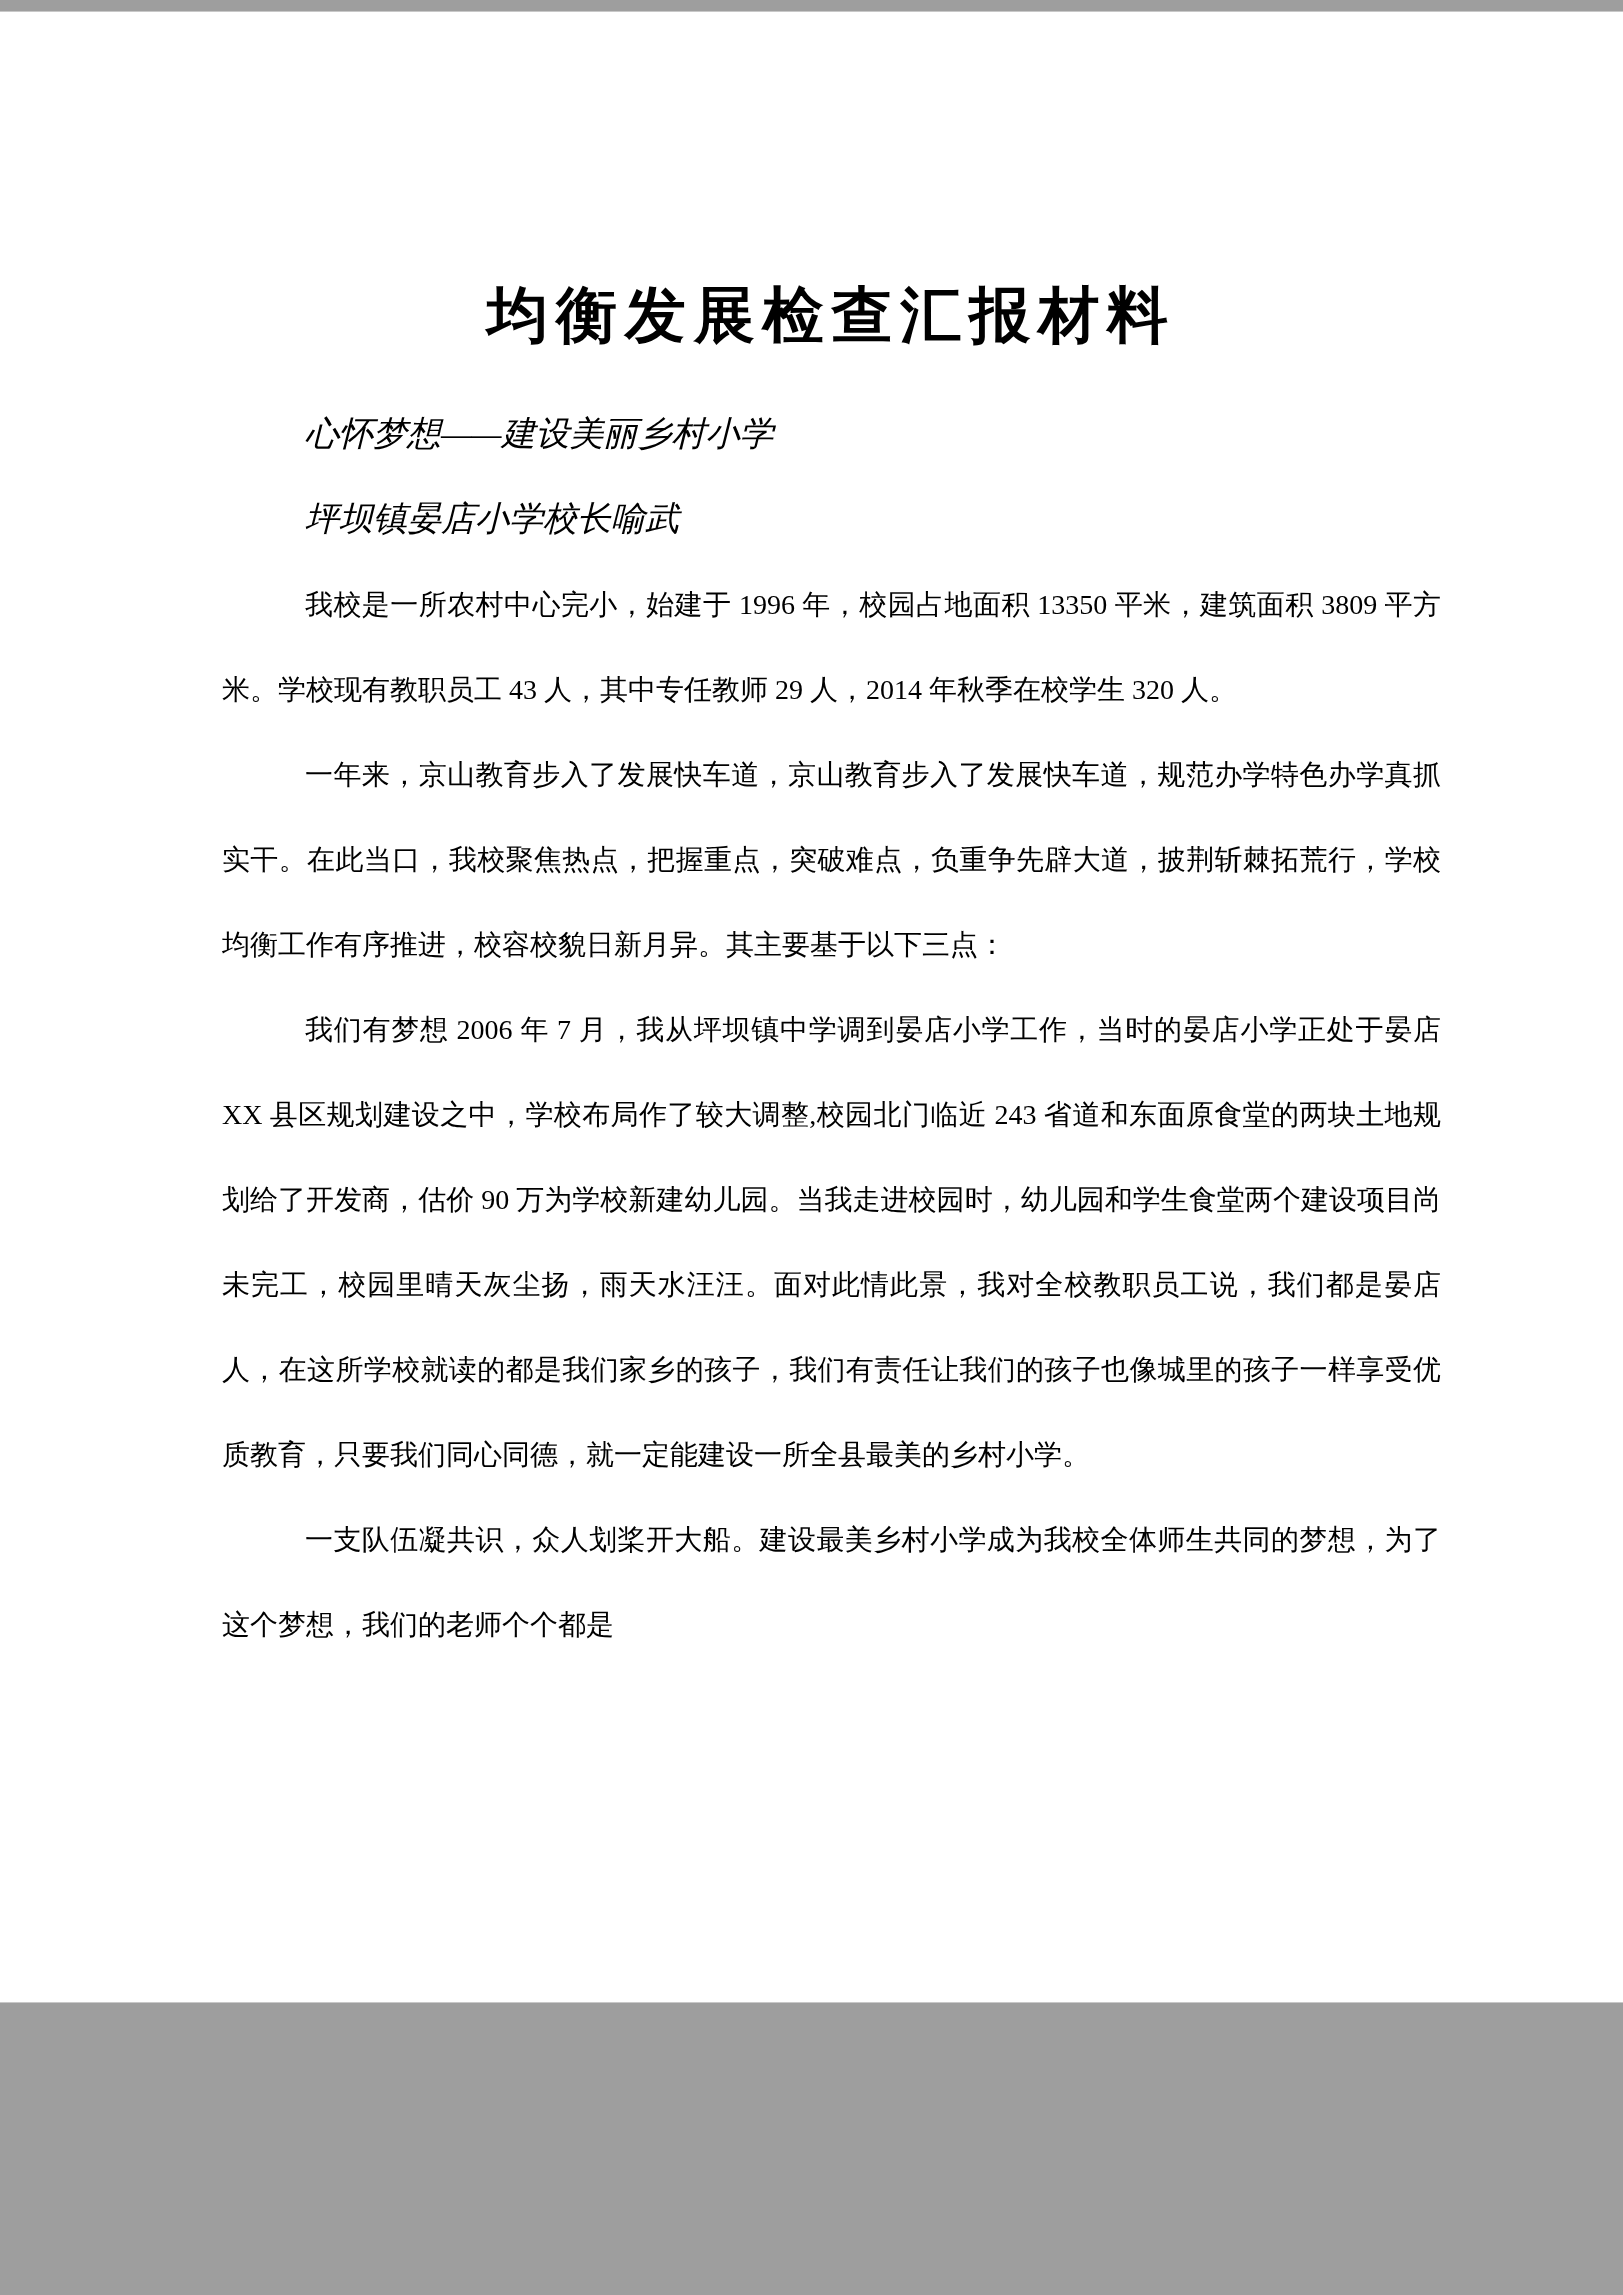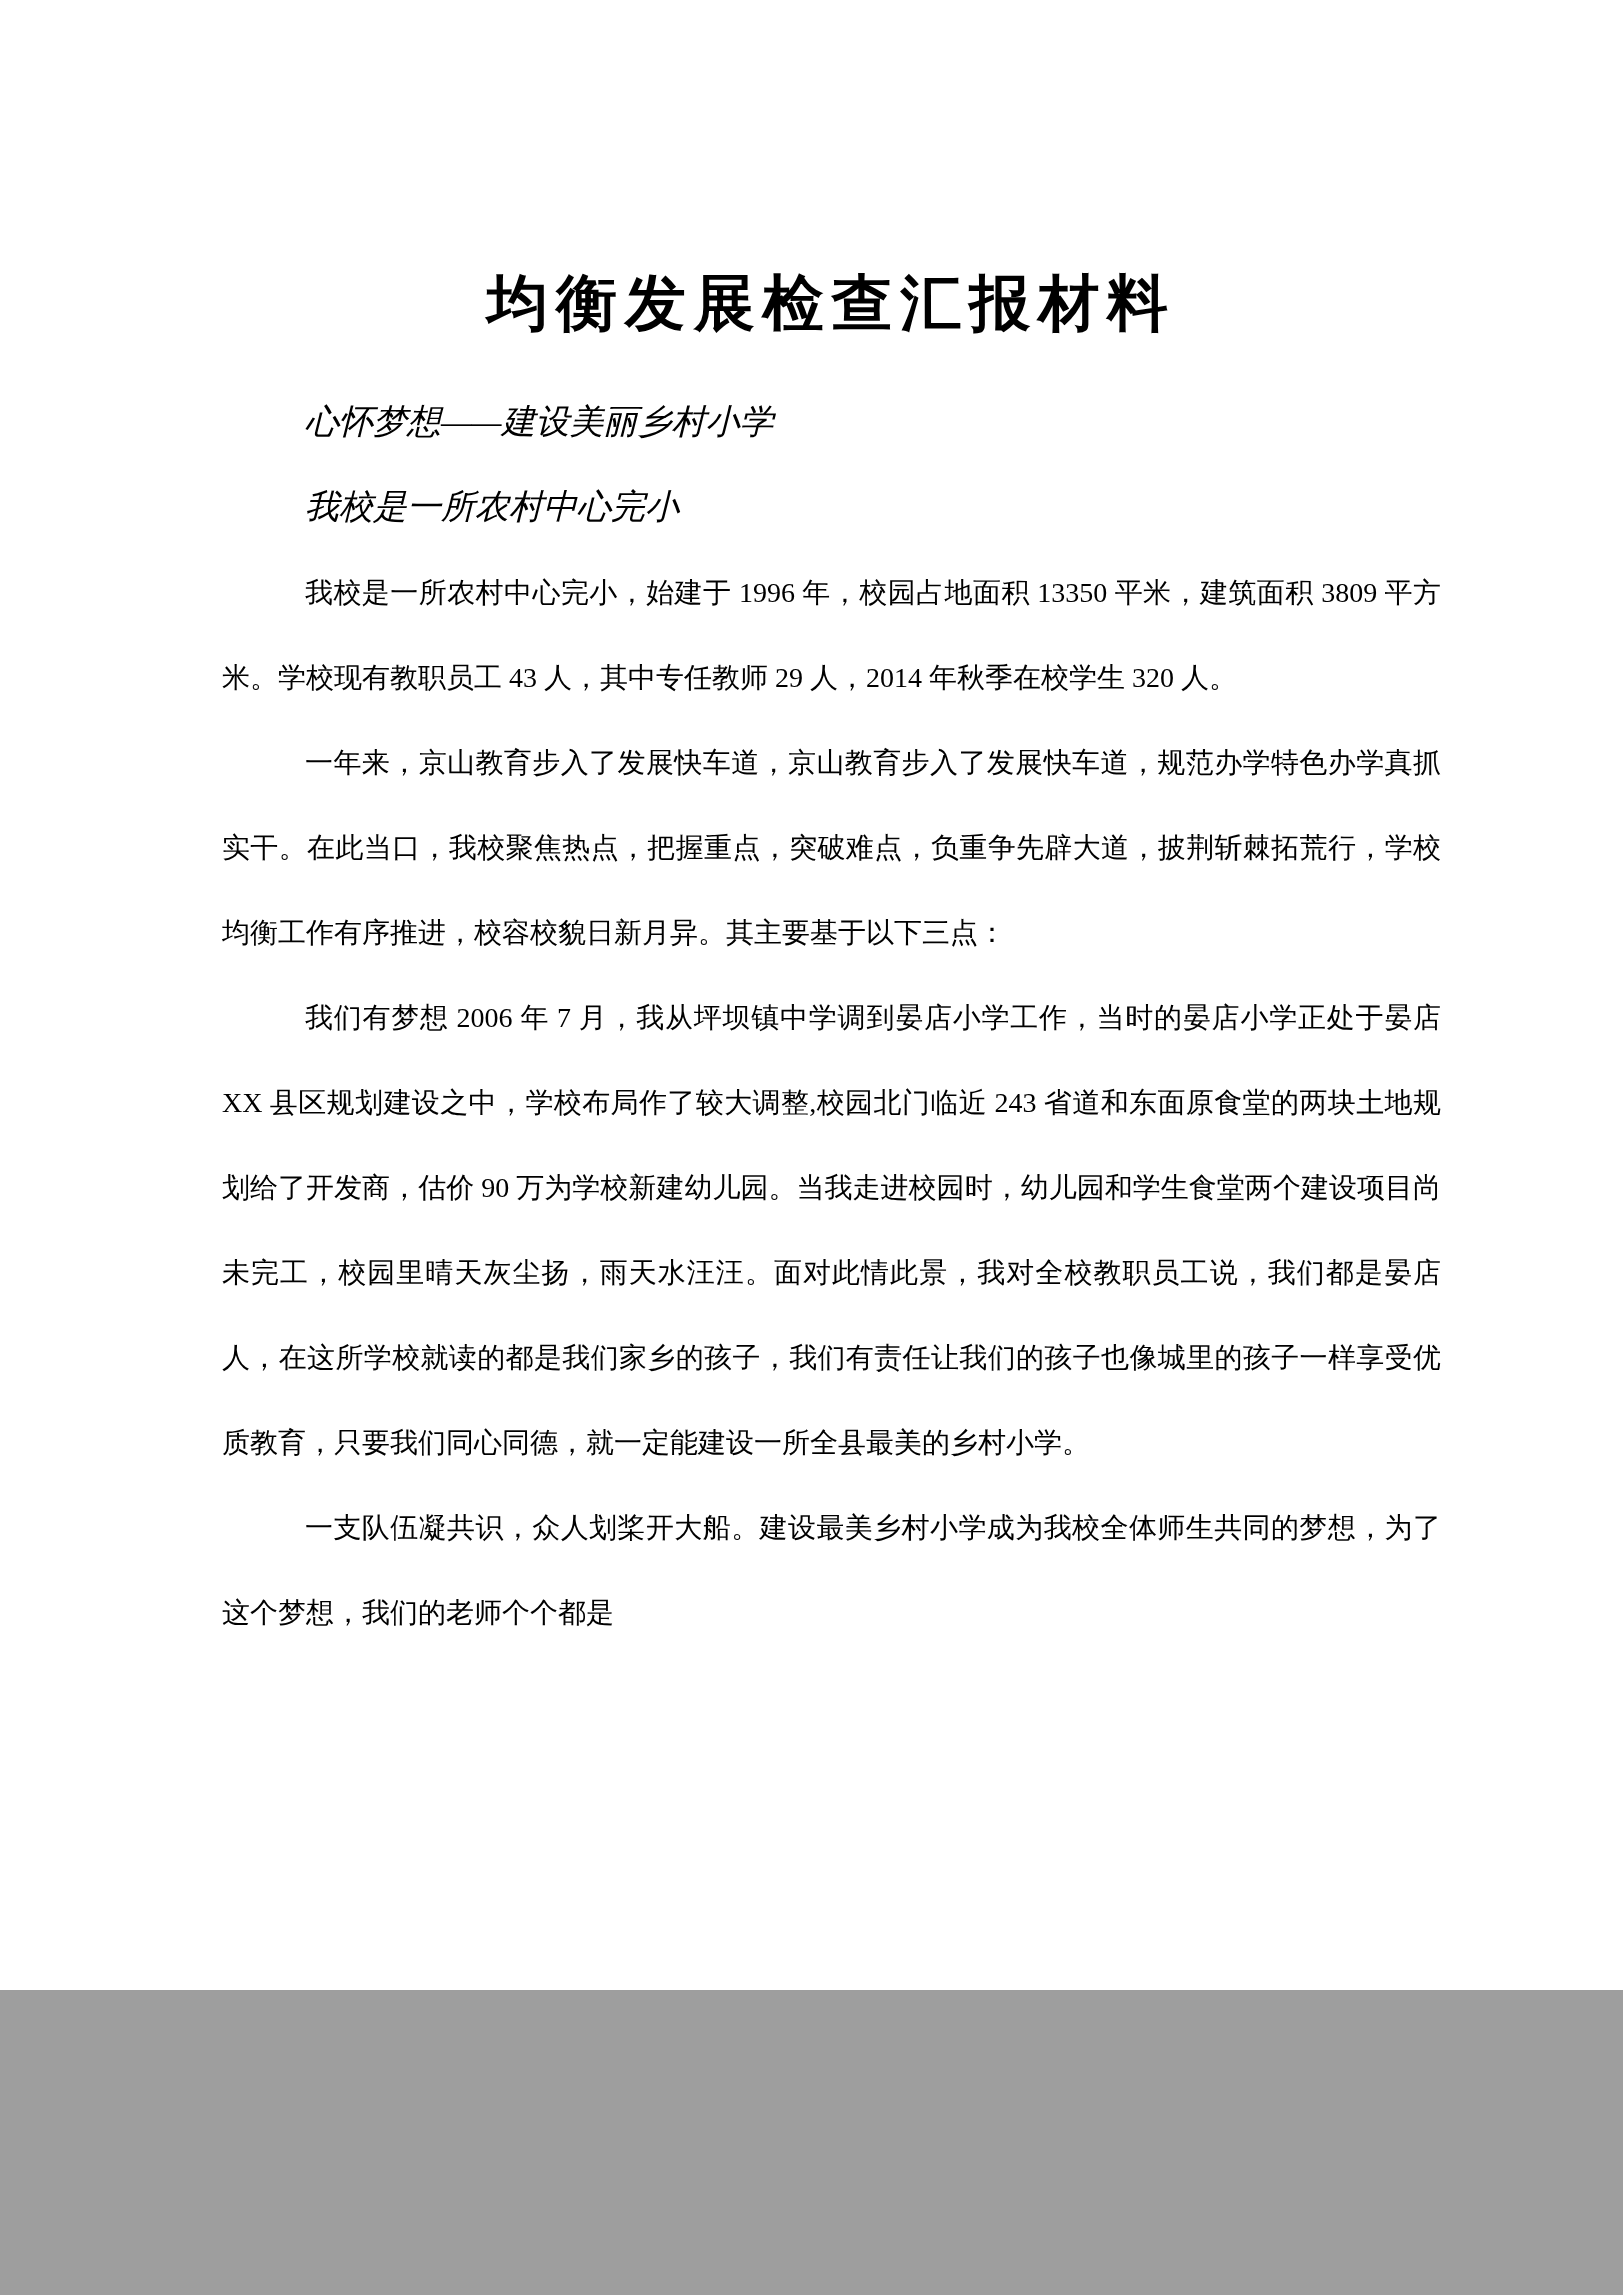--- a/index.html
+++ b/index.html
@@ -5,21 +5,21 @@
   html, body {
     margin: 0;
     padding: 0;
     background: #9e9e9e;
     font-family: "Liberation Serif", serif;
   }
   .page {
     position: relative;
     width: 1623px;
     height: 1990px;
-    margin: 0 auto;
+    margin: 12px auto;
     background: #ffffff;
     outline: 0.6px solid #c8c8c8;
     color: #000000;
     overflow: hidden;
   }
   .doc-title {
     position: absolute;
     left: 222px;
     width: 1219px;
     top: 259px;
@@ -75,21 +75,21 @@
 </style>
 </head>
 <body>
 
 <div class="page">
 
   <div class="doc-title">均衡发展检查汇报材料</div>
 
   <div class="subtitle first">心怀梦想——建设美丽乡村小学</div>
 
-  <div class="subtitle second">我校是一所农村中心完小</div>
+  <div class="subtitle second">坪坝镇晏店小学校长喻武</div>
 
   <div class="body-text">
     <p>我校是一所农村中心完小，始建于 1996 年，校园占地面积 13350 平米，建筑面积 3809 平方米。学校现有教职员工 43 人，其中专任教师 29 人，2014 年秋季在校学生 320 人。</p>
     <p>一年来，京山教育步入了发展快车道，京山教育步入了发展快车道，规范办学特色办学真抓实干。在此当口，我校聚焦热点，把握重点，突破难点，负重争先辟大道，披荆斩棘拓荒行，学校均衡工作有序推进，校容校貌日新月异。其主要基于以下三点：</p>
     <p>我们有梦想 2006 年 7 月，我从坪坝镇中学调到晏店小学工作，当时的晏店小学正处于晏店XX 县区规划建设之中，学校布局作了较大调整,校园北门临近 243 省道和东面原食堂的两块土地规划给了开发商，估价 90 万为学校新建幼儿园。当我走进校园时，幼儿园和学生食堂两个建设项目尚未完工，校园里晴天灰尘扬，雨天水汪汪。面对此情此景，我对全校教职员工说，我们都是晏店人，在这所学校就读的都是我们家乡的孩子，我们有责任让我们的孩子也像城里的孩子一样享受优质教育，只要我们同心同德，就一定能建设一所全县最美的乡村小学。</p>
     <p>一支队伍凝共识，众人划桨开大船。建设最美乡村小学成为我校全体师生共同的梦想，为了这个梦想，我们的老师个个都是</p>
   </div>
 
   <div class="page-footer">第 1 页 共 1 页</div>
 

